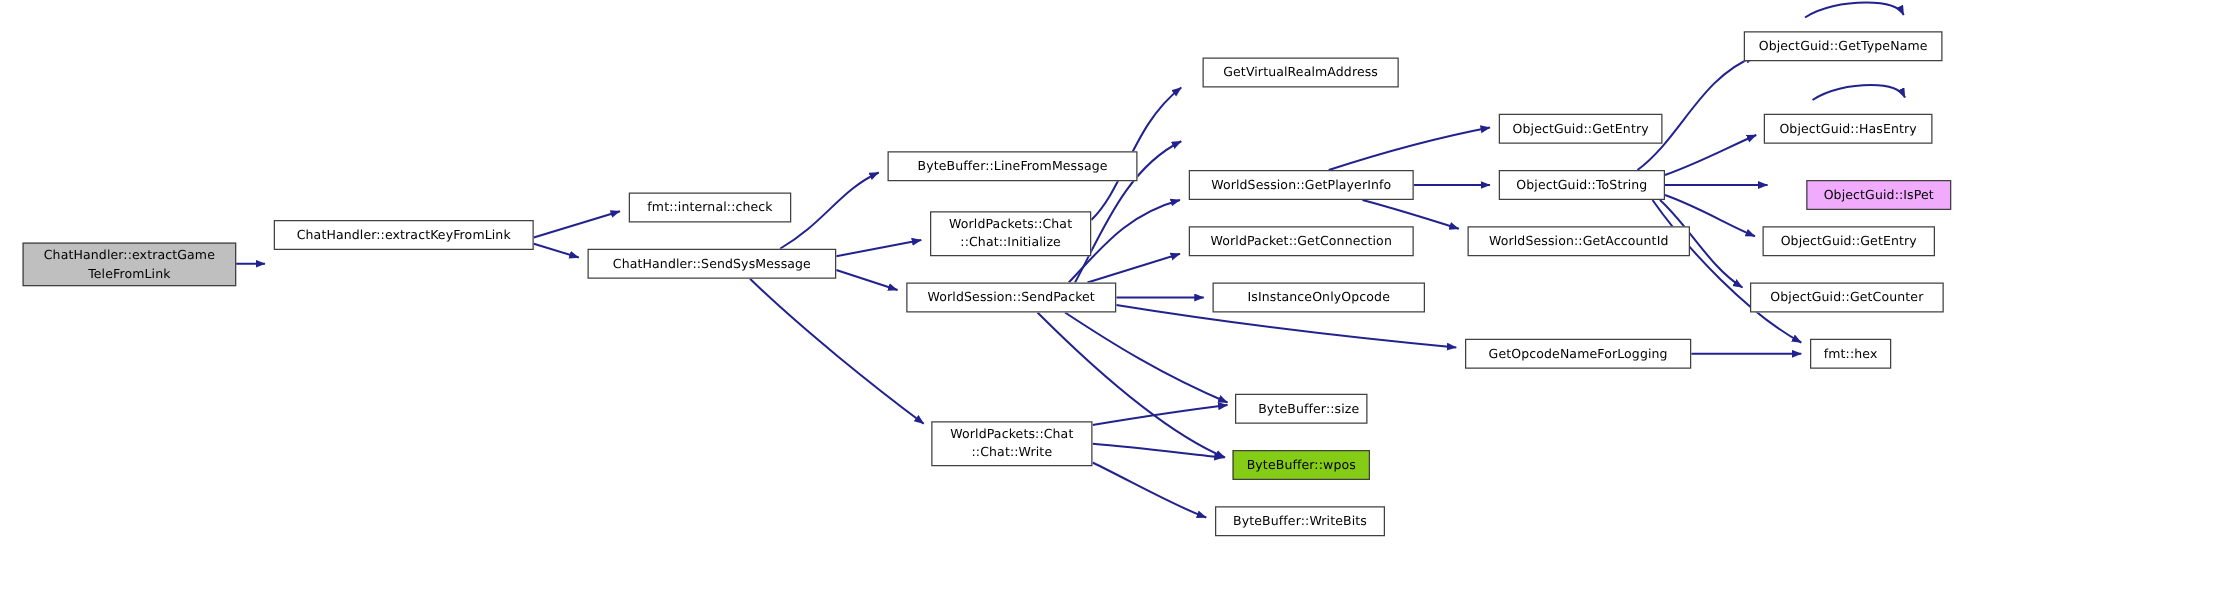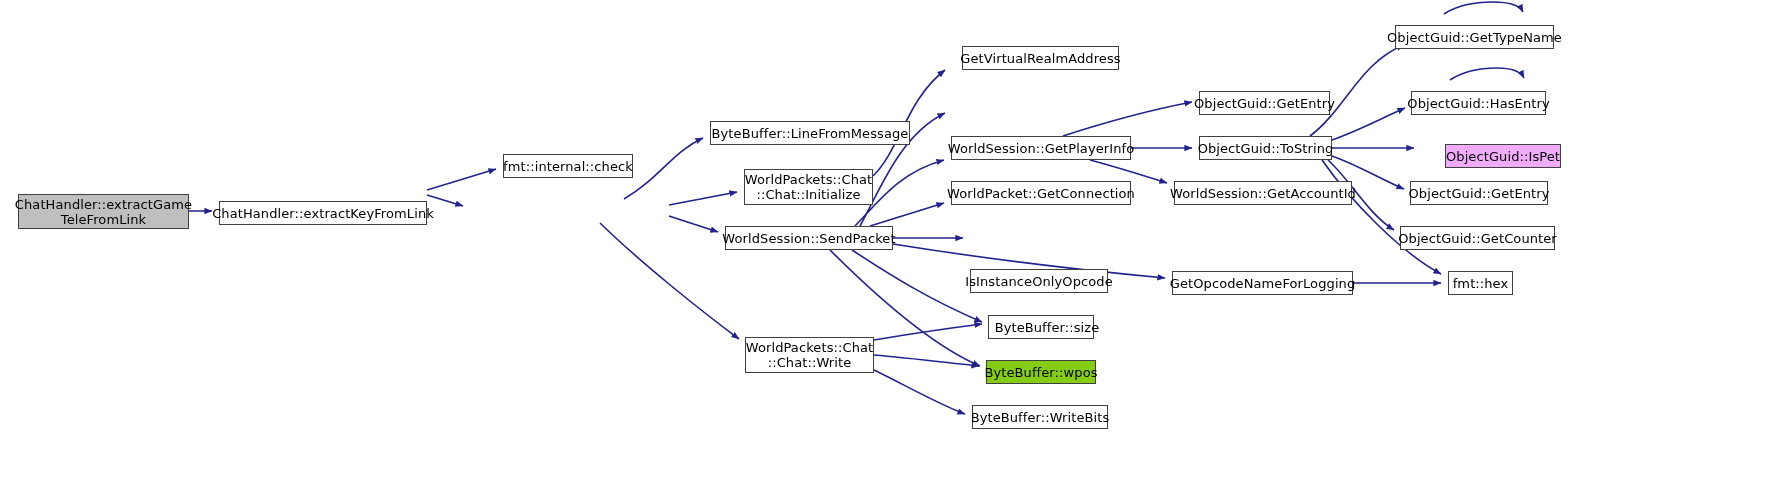--- a/index.html
+++ b/index.html
@@ -26,21 +26,21 @@
   .node {
     position: absolute;
     box-sizing: border-box;
     border: 1px solid #404040;
     background: #ffffff;
     color: #000000;
     display: flex;
     align-items: center;
     justify-content: center;
     text-align: center;
-    font-size: 13px;
+    font-size: 10px;
     line-height: 15px;
     letter-spacing: 0.1px;
     white-space: pre-line;
     z-index: 2;
   }
   .node.root {
     background: #bfbfbf;
     border: 1px solid #404040;
   }
 </style>
@@ -84,32 +84,33 @@
         <path d="M1328,160 C1352,182 1368,214 1394,230" marker-end="url(#arrow)" stroke="#22228f"></path>
         <path d="M1322,160 C1350,200 1400,252 1441,274" marker-end="url(#arrow)" stroke="#22228f"></path>
         <path d="M1353,283 L1441,283" marker-end="url(#arrow)" stroke="#22228f"></path>
         <path d="M1444,14 C1456,6 1475,2 1493,2 C1510,2 1520,6 1523,12" marker-end="url(#arrow)" stroke="#22228f"></path>
         <path d="M1450,80 C1462,72 1480,68 1497,68 C1512,68 1521,72 1524,78" marker-end="url(#arrow)" stroke="#22228f"></path>
       </g>
   </svg>
 
 <div class="node root" style="left: 6px; top: 194px; width: 171px; height: 35px; background: rgb(191, 191, 191); border-color: rgb(64, 64, 64); margin-left: 12px;">ChatHandler::extractGame
 TeleFromLink</div>
-    <div class="node" style="left: 219px; top: 176px; width: 208px; height: 24px; background: rgb(255, 255, 255); border-color: rgb(64, 64, 64); margin-top: 25px;">ChatHandler::extractKeyFromLink</div>
+    <div class="node" style="left: 219px; top: 176px; width: 208px; height: 24px; background: rgb(255, 255, 255); border-color: rgb(64, 64, 64);">ChatHandler::extractKeyFromLink</div>
     <div class="node" style="left: 503px; top: 154px; width: 130px; height: 24px; background: rgb(255, 255, 255); border-color: rgb(64, 64, 64);">fmt::internal::check</div>
+    <div class="node" style="left: 470px; top: 199px; width: 199px; height: 24px; background: rgb(255, 255, 255); border-color: rgb(64, 64, 64);">ChatHandler::SendSysMessage</div>
     <div class="node" style="left: 710px; top: 121px; width: 200px; height: 24px; background: rgb(255, 255, 255); border-color: rgb(64, 64, 64);">ByteBuffer::LineFromMessage</div>
     <div class="node" style="left: 744px; top: 169px; width: 129px; height: 36px; background: rgb(255, 255, 255); border-color: rgb(64, 64, 64);">WorldPackets::Chat
 ::Chat::Initialize</div>
     <div class="node" style="left: 725px; top: 226px; width: 168px; height: 24px; background: rgb(255, 255, 255); border-color: rgb(64, 64, 64);">WorldSession::SendPacket</div>
     <div class="node" style="left: 745px; top: 337px; width: 129px; height: 36px; background: rgb(255, 255, 255); border-color: rgb(64, 64, 64);">WorldPackets::Chat
 ::Chat::Write</div>
     <div class="node" style="left: 962px; top: 46px; width: 157px; height: 24px; background: rgb(255, 255, 255); border-color: rgb(64, 64, 64);">GetVirtualRealmAddress</div>
     <div class="node" style="left: 951px; top: 136px; width: 180px; height: 24px; background: rgb(255, 255, 255); border-color: rgb(64, 64, 64);">WorldSession::GetPlayerInfo</div>
     <div class="node" style="left: 951px; top: 181px; width: 180px; height: 24px; background: rgb(255, 255, 255); border-color: rgb(64, 64, 64);">WorldPacket::GetConnection</div>
-    <div class="node" style="left: 970px; top: 226px; width: 138px; height: 24px; background: rgb(255, 255, 255); border-color: rgb(64, 64, 64); margin-top: 43px;">IsInstanceOnlyOpcode</div>
+    <div class="node" style="left: 970px; top: 226px; width: 170px; height: 24px; background: rgb(255, 255, 255); border-color: rgb(64, 64, 64);">IsInstanceOnlyOpcode</div>
     <div class="node" style="left: 988px; top: 315px; width: 106px; height: 24px; background: rgb(255, 255, 255); border-color: rgb(64, 64, 64); padding-left: 12px;">ByteBuffer::size</div>
     <div class="node" style="left: 986px; top: 360px; width: 110px; height: 24px; background: #84cc16; border-color: rgb(64, 64, 64);">ByteBuffer::wpos</div>
     <div class="node" style="left: 972px; top: 405px; width: 136px; height: 24px; background: rgb(255, 255, 255); border-color: rgb(64, 64, 64);">ByteBuffer::WriteBits</div>
     <div class="node" style="left: 1199px; top: 91px; width: 131px; height: 24px; background: rgb(255, 255, 255); border-color: rgb(64, 64, 64);">ObjectGuid::GetEntry</div>
     <div class="node" style="left: 1199px; top: 136px; width: 133px; height: 24px; background: rgb(255, 255, 255); border-color: rgb(64, 64, 64);">ObjectGuid::ToString</div>
     <div class="node" style="left: 1174px; top: 181px; width: 178px; height: 24px; background: rgb(255, 255, 255); border-color: rgb(64, 64, 64);">WorldSession::GetAccountId</div>
     <div class="node" style="left: 1172px; top: 271px; width: 181px; height: 24px; background: rgb(255, 255, 255); border-color: rgb(64, 64, 64);">GetOpcodeNameForLogging</div>
     <div class="node" style="left: 1395px; top: 25px; width: 159px; height: 24px; background: rgb(255, 255, 255); border-color: rgb(64, 64, 64);">ObjectGuid::GetTypeName</div>
     <div class="node" style="left: 1411px; top: 91px; width: 135px; height: 24px; background: rgb(255, 255, 255); border-color: rgb(64, 64, 64);">ObjectGuid::HasEntry</div>
     <div class="node" style="left: 1421px; top: 144px; width: 116px; height: 24px; background: #f0abfc; border-color: rgb(64, 64, 64); margin-left: 24px;">ObjectGuid::IsPet</div>

